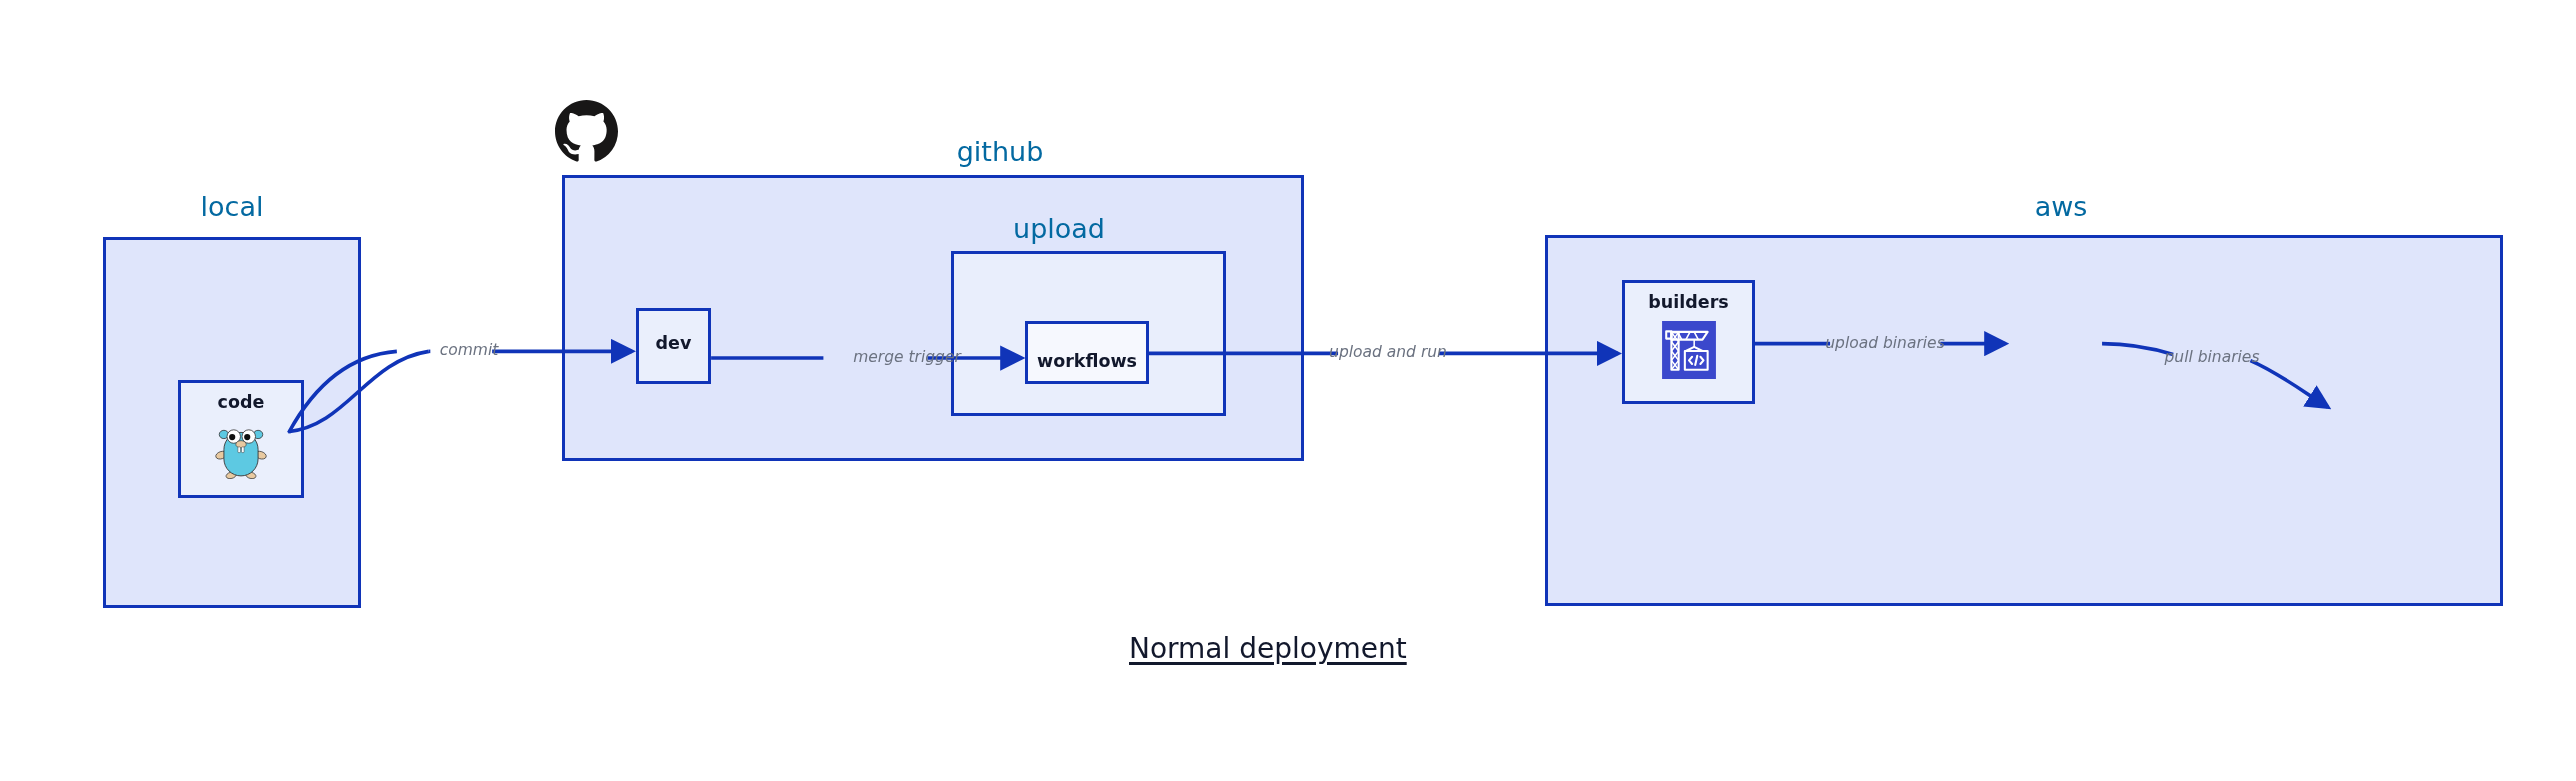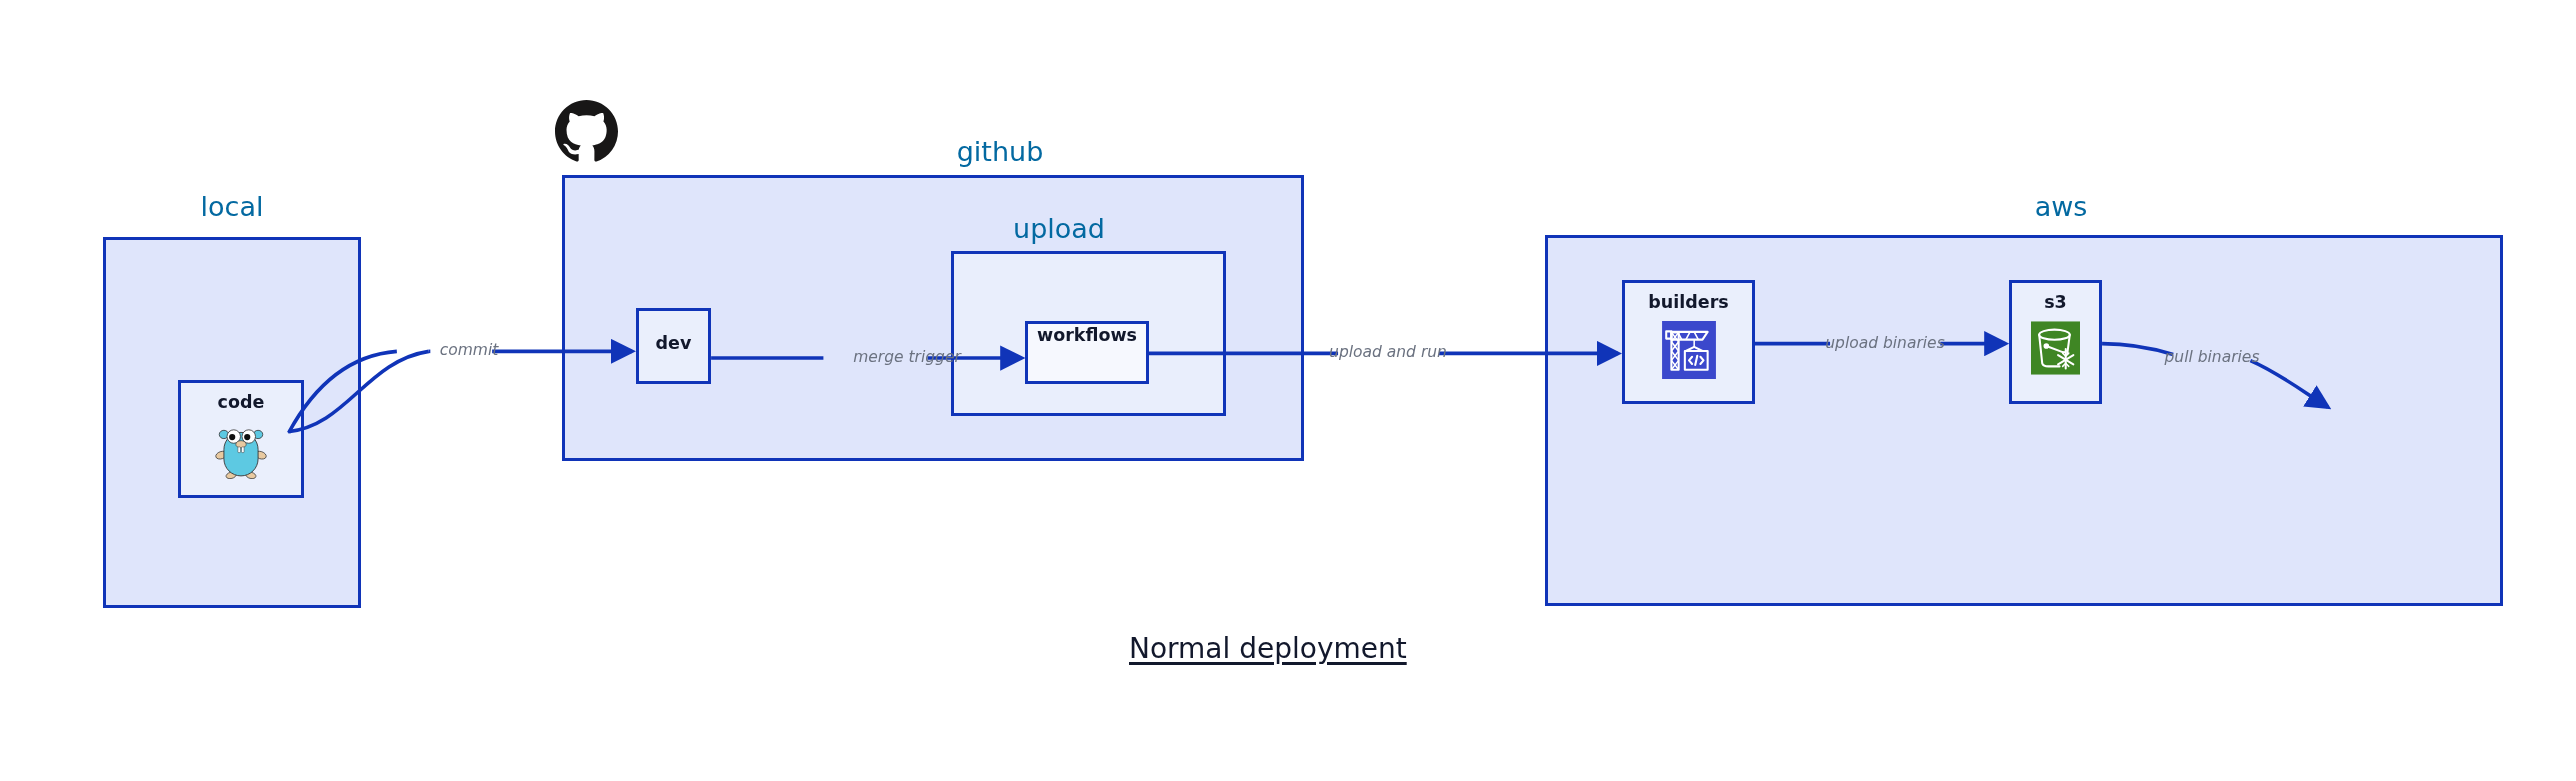--- a/index.html
+++ b/index.html
@@ -149,21 +149,21 @@
   <div class="group outer" style="left:562px; top:175px; width:742px; height:286px;"></div>
 
   <div class="node" style="left:636px; top:308px; width:75px; height:76px;">
     <div class="node-label" style="margin-top:24px;">dev</div>
   </div>
 
   <div class="group-label" style="left:951px; top:215px; width:216px; text-align:center;">upload</div>
   <div class="group inner" style="left:951px; top:251px; width:275px; height:165px;"></div>
 
   <div class="node" style="left:1025px; top:321px; width:124px; height:63px; background:#f6f8fe;">
-    <div class="node-label" style="margin-top:3px;">workflows</div>
+    <div class="node-label" style="margin-top:29px;">workflows</div>
   </div>
 
   <div class="group-label" style="left:1932px; top:193px; width:258px; text-align:center;">aws</div>
   <div class="group outer" style="left:1545px; top:235px; width:958px; height:371px;"></div>
 
   <div class="node" style="left:1622px; top:280px; width:133px; height:124px;">
     <div class="node-label">builders</div>
     <div class="node-icon">
       <svg width="54" height="58" viewBox="0 0 104 112" xmlns="http://www.w3.org/2000/svg">
         <rect x="0" y="0" width="104" height="112" fill="#3b48cc"></rect>
@@ -187,47 +187,20 @@
 
         <g stroke="#ffffff" stroke-width="4" fill="none" stroke-linecap="round" stroke-linejoin="round">
           <path d="M58 69 L52 76 L58 83"></path>
           <path d="M74 69 L80 76 L74 83"></path>
           <path d="M68 67 L64 85"></path>
         </g>
       </svg>
     </div>
   </div>
 
-  <div class="node" style="left:2009px; top:280px; width:93px; height:124px;">
-    <div class="node-label">s3</div>
-    <div class="node-icon">
-      <svg width="49" height="54" viewBox="0 0 96 104" xmlns="http://www.w3.org/2000/svg">
-        <rect x="0" y="0" width="96" height="104" fill="#3f8624"></rect>
-        <g fill="none" stroke="#ffffff" stroke-width="4" stroke-linecap="round" stroke-linejoin="round">
-
-          <path d="M16 26 L22 82 Q24 88 34 88 L56 88"></path>
-          <path d="M76 26 L71 64"></path>
-
-          <ellipse cx="46" cy="26" rx="30" ry="10"></ellipse>
-
-          <path d="M30 48 L62 60"></path>
-          <circle cx="30" cy="48" r="3.5" fill="#ffffff"></circle>
-          <path d="M62 60 Q70 62 68 54"></path>
-        </g>
-
-        <g stroke="#ffffff" stroke-width="4" stroke-linecap="round">
-          <path d="M68 58 L68 92"></path>
-          <path d="M53 66 L83 84"></path>
-          <path d="M83 66 L53 84"></path>
-          <path d="M62 62 L68 68 L74 62" fill="none" stroke-width="3"></path>
-          <path d="M62 88 L68 82 L74 88" fill="none" stroke-width="3"></path>
-        </g>
-      </svg>
-    </div>
-  </div>
 
 
   <svg class="edges" viewBox="0 0 5054 1516" xmlns="http://www.w3.org/2000/svg">
     <defs>
       <marker id="arrow" viewBox="0 0 12 12" refX="10" refY="6" markerWidth="7" markerHeight="7" orient="auto-start-reverse">
         <path d="M0 0 L12 6 L0 12 z" fill="#1034b8"></path>
       </marker>
     </defs>
 
     <g>

